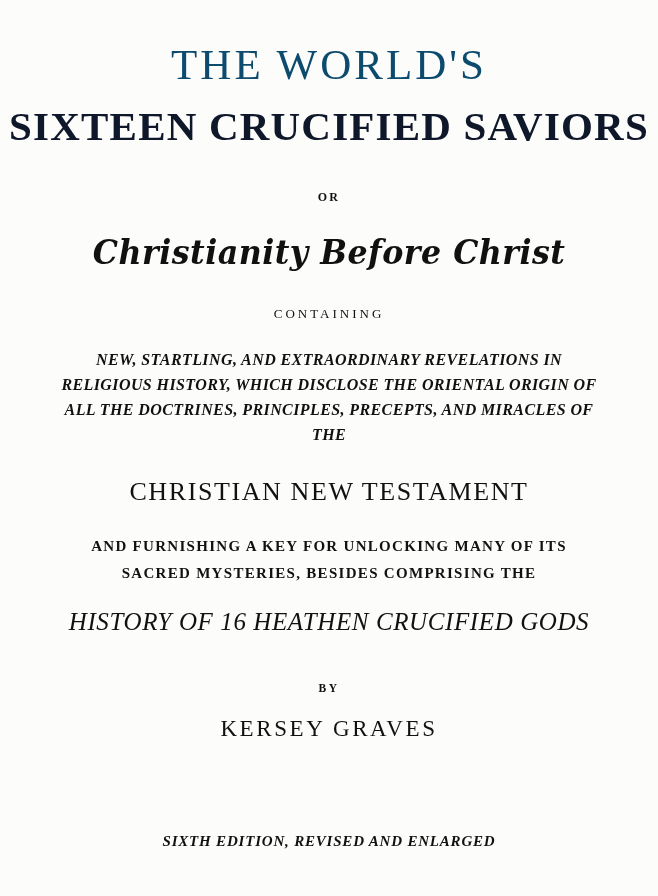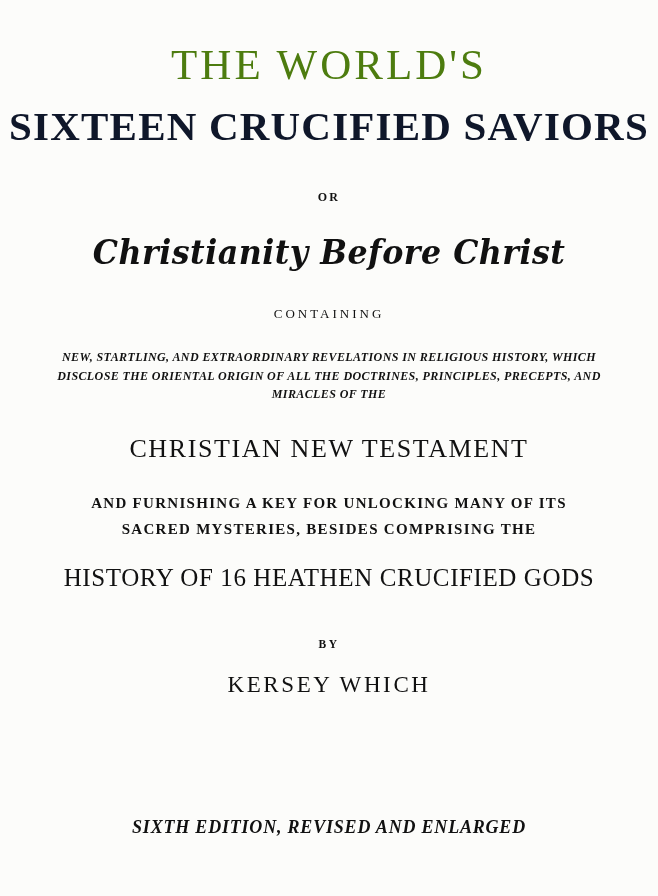--- a/index.html
+++ b/index.html
@@ -25,21 +25,21 @@
     flex-direction: column;
     align-items: center;
   }
 
   .title-line-1 {
     margin-top: 42px;
     font-family: "Liberation Serif", serif;
     font-size: 43px;
     letter-spacing: 3px;
     font-weight: 400;
-    color: #4d7c0f;
+    color: #0c4a6e;
     text-align: center;
     line-height: 1.05;
   }
   .title-line-2 {
     margin-top: 18px;
     font-family: "Liberation Serif", serif;
     font-size: 41px;
     font-weight: 700;
     letter-spacing: 1.2px;
     color: #0f172a;
@@ -71,21 +71,21 @@
   .containing {
     margin-top: 34px;
     font-size: 13px;
     letter-spacing: 3px;
     font-weight: 400;
     text-align: center;
   }
 
   .blurb-1 {
     margin-top: 26px;
-    font-size: 12px;
+    font-size: 16px;
     font-style: italic;
     font-weight: 700;
     letter-spacing: 0.4px;
     text-align: center;
     line-height: 1.55;
     max-width: 560px;
   }
   .blurb-1 .lead {
     font-weight: 700;
   }
@@ -108,20 +108,21 @@
     max-width: 540px;
   }
 
   .history-line {
     margin-top: 22px;
     font-size: 25px;
     letter-spacing: 0.6px;
     font-weight: 400;
     text-align: center;
     white-space: nowrap;
+    font-style: italic;
   }
 
   .by-word {
     margin-top: 46px;
     font-size: 11.5px;
     letter-spacing: 2.4px;
     font-weight: 700;
     text-align: center;
   }
 
@@ -130,22 +131,22 @@
     font-size: 23px;
     letter-spacing: 2.6px;
     font-weight: 400;
     text-align: center;
   }
 
   .edition {
     position: absolute;
     left: 0;
     right: 0;
-    bottom: 58px;
-    font-size: 18px;
+    bottom: 46px;
+    font-size: 15px;
     font-style: italic;
     font-weight: 700;
     letter-spacing: 0.8px;
     text-align: center;
   }
 </style>
 </head>
 <body>
 
 <div class="page">
@@ -163,17 +164,17 @@
   <div class="blurb-1"><span class="lead">NEW</span><span>, STARTLING, AND EXTRAORDINARY REVELATIONS IN RELIGIOUS HISTORY, WHICH DISCLOSE THE ORIENTAL ORIGIN OF ALL THE DOCTRINES, PRINCIPLES, PRECEPTS, AND MIRACLES OF THE</span></div>
 
   <div class="christian-nt">CHRISTIAN NEW TESTAMENT</div>
 
   <div class="blurb-2">AND FURNISHING A KEY FOR UNLOCKING MANY OF ITS SACRED MYSTERIES, BESIDES COMPRISING THE</div>
 
   <div class="history-line">HISTORY OF 16 HEATHEN CRUCIFIED GODS</div>
 
   <div class="by-word">BY</div>
 
-  <div class="author">KERSEY WHICH</div>
+  <div class="author">KERSEY GRAVES</div>
 
   <div class="edition">SIXTH EDITION, REVISED AND ENLARGED</div>
 
 </div>
 
 </body></html>

